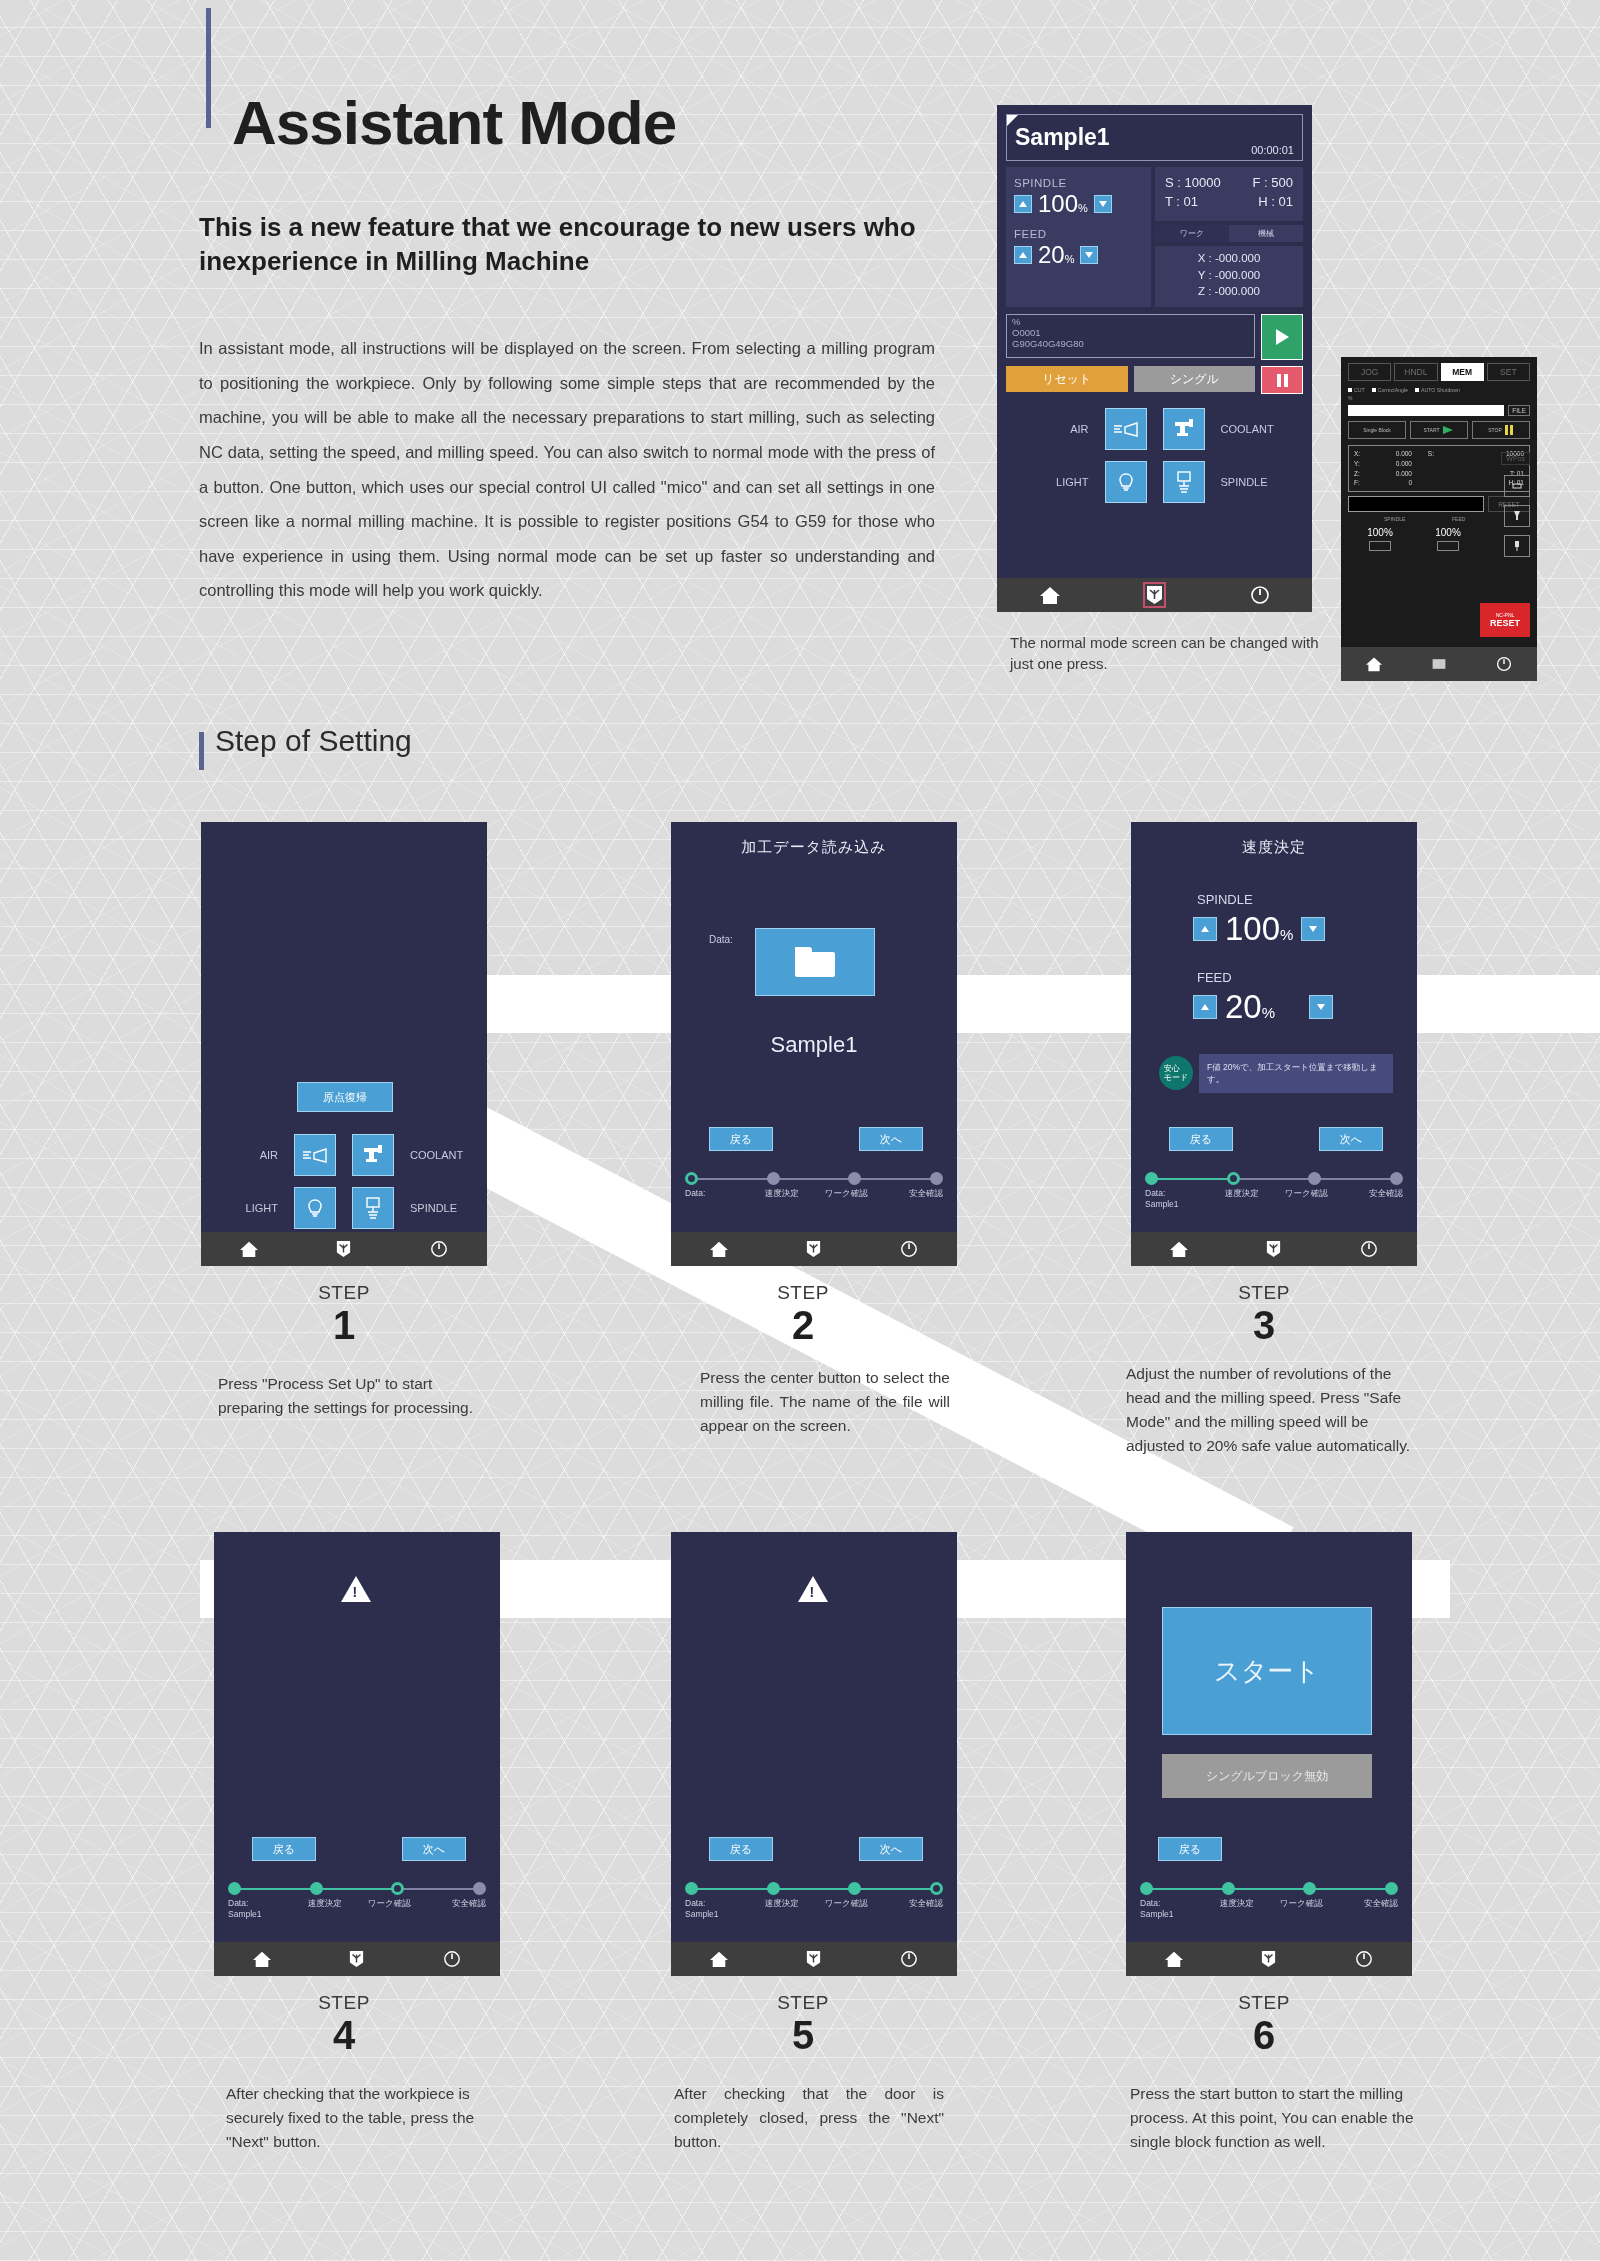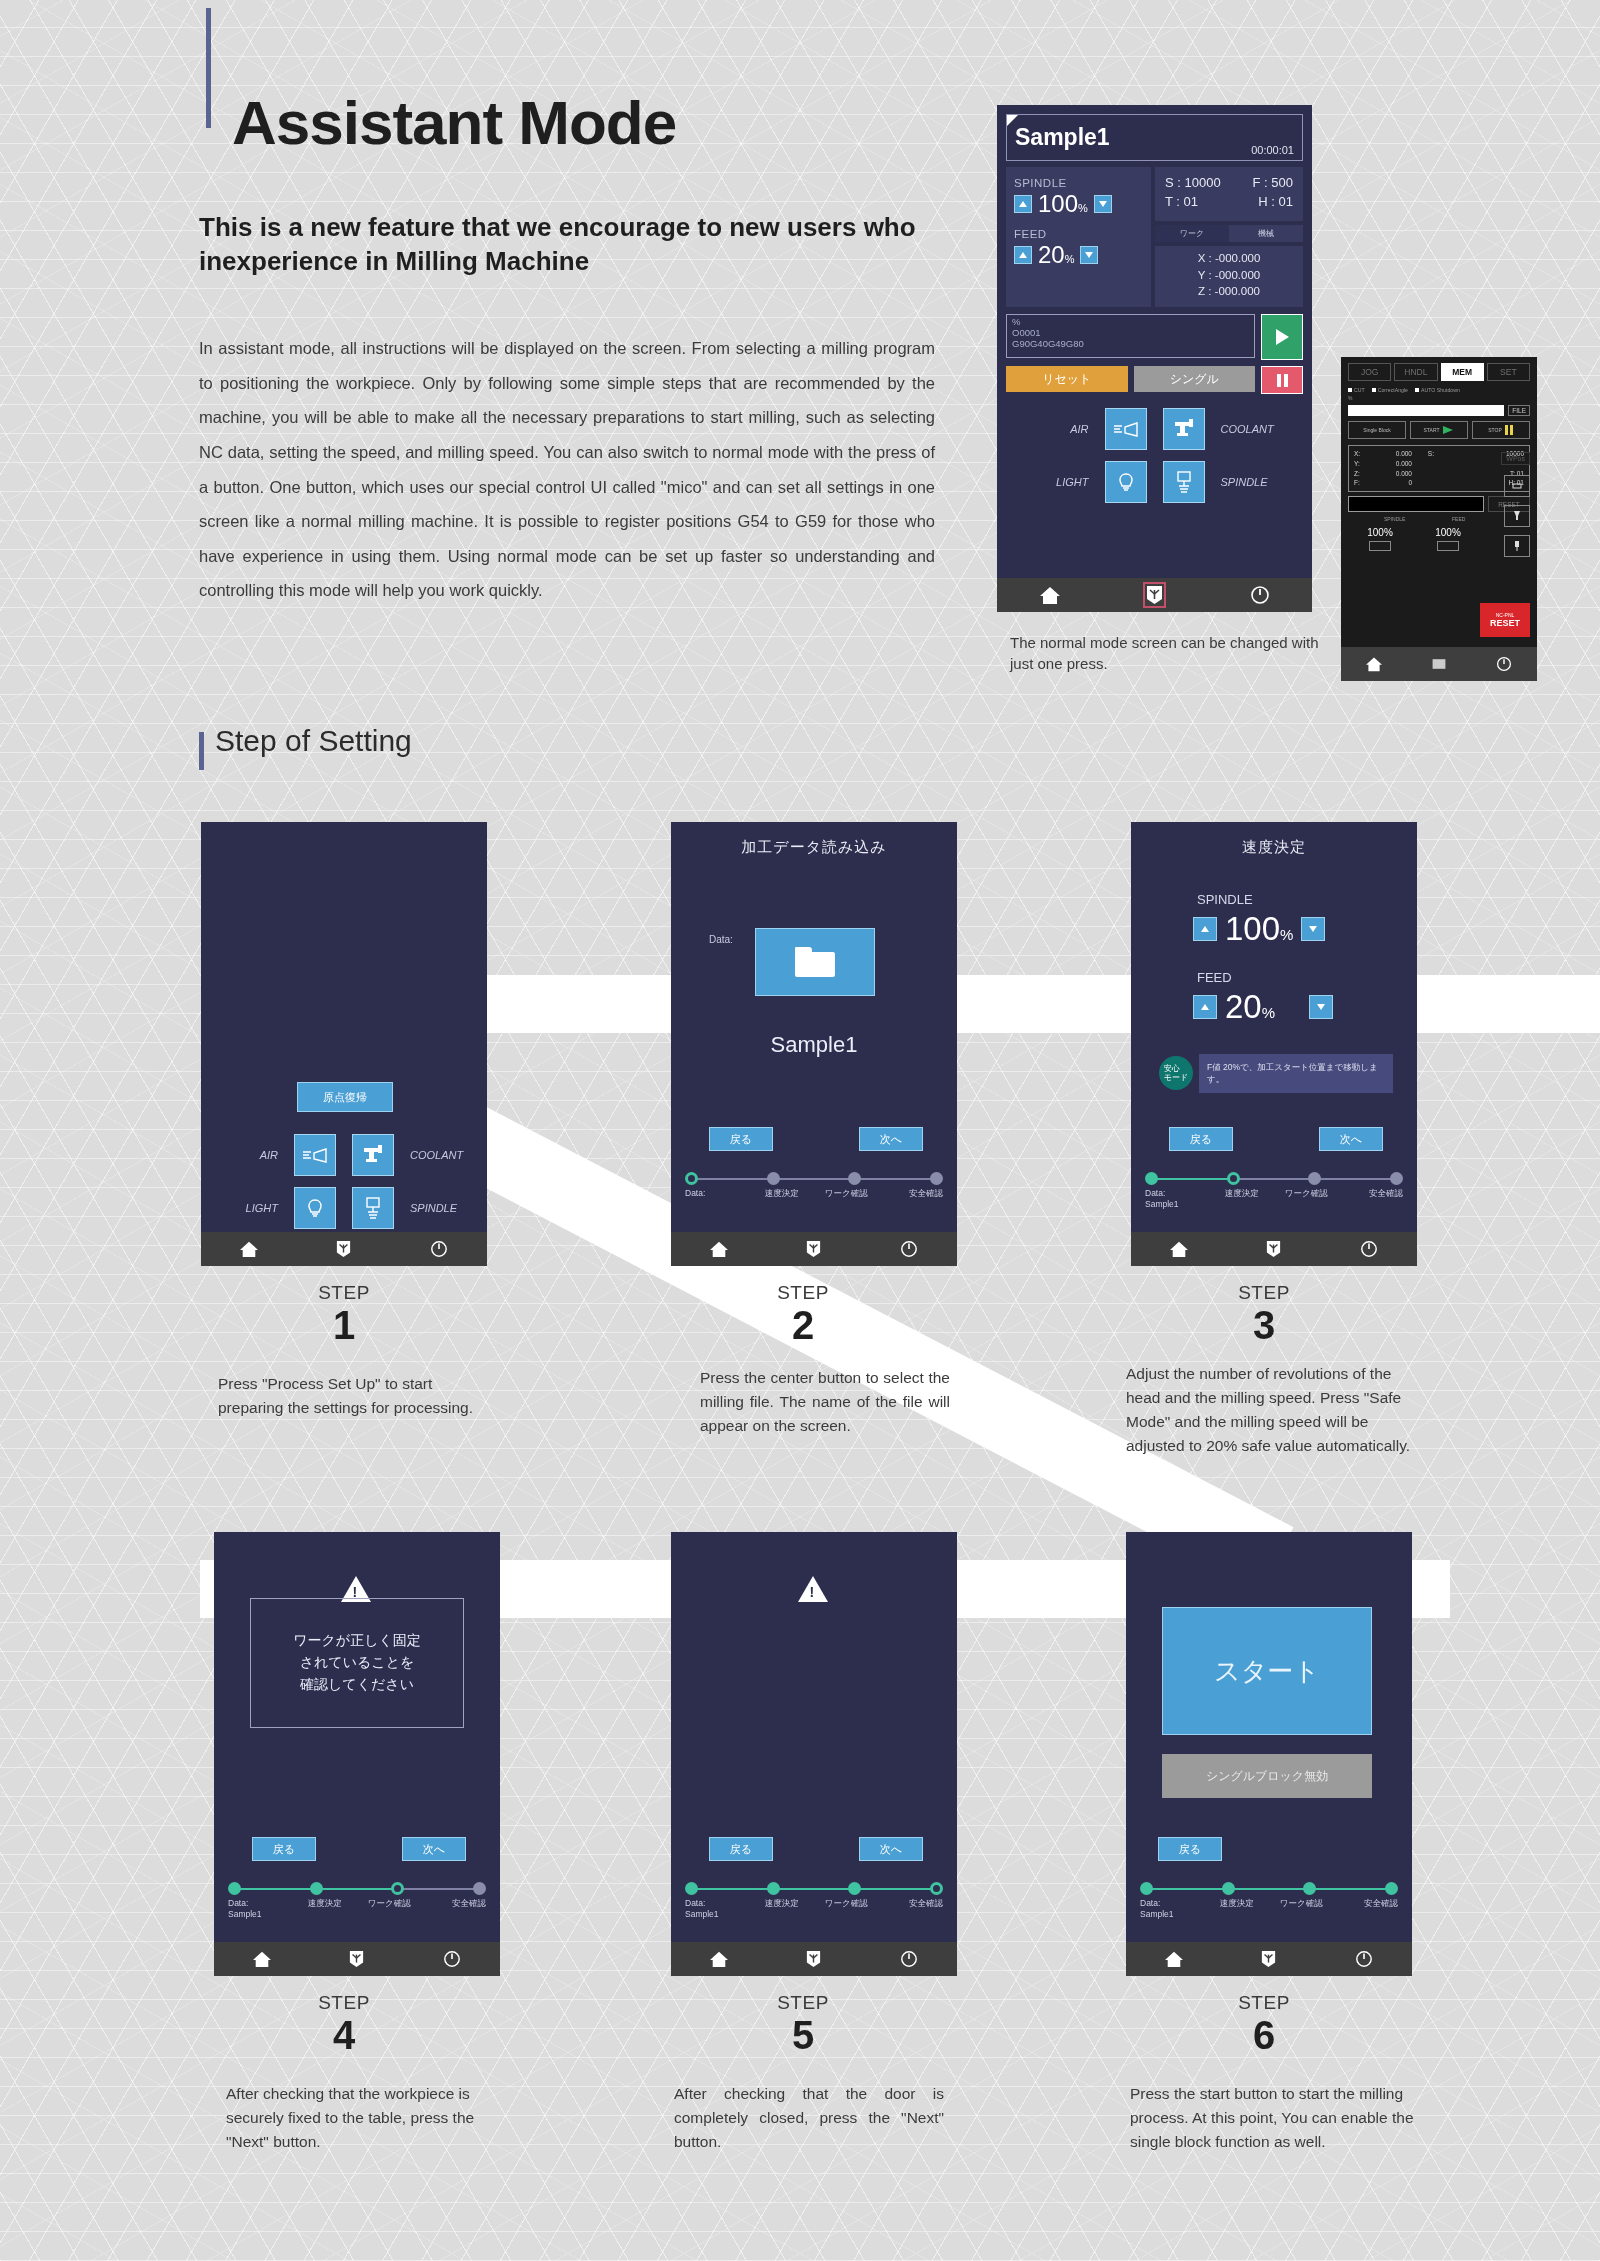--- a/index.html
+++ b/index.html
@@ -79,21 +79,21 @@
   .md-progbox { flex:1; height:44px; border:1px solid #9a9dbd; box-sizing:border-box; padding:2px 5px; color:#a9adc9; font-size:9.5px; line-height:1.15; overflow:hidden; }
   .btn-play { width:40px; height:44px; background:#2fa169; border:1.5px solid #fff; display:flex; align-items:center; justify-content:center; }
   .btn-play i { width:0;height:0;border-top:8px solid transparent;border-bottom:8px solid transparent;border-left:13px solid #fff; }
   .md-actions { display:flex; gap:6px; margin-top:6px; }
   .btn-reset { flex:1; height:26px; background:#e0a13c; display:flex; align-items:center; justify-content:center; color:#fff; font-size:12px; }
   .btn-single { flex:1; height:26px; background:#9b9b9b; display:flex; align-items:center; justify-content:center; color:#fff; font-size:12px; }
   .btn-pause { width:40px; height:26px; background:#e4596b; border:1px solid #fff; display:flex; align-items:center; justify-content:center; gap:3px; }
   .btn-pause span { width:4px; height:13px; background:#fff; display:block; }
 
   .io-grid { margin-top:14px; }
-  .io-row { display:flex; align-items:center; justify-content:center; gap:16px; margin-bottom:11px;font-style:italic; }
+  .io-row { display:flex; align-items:center; justify-content:center; gap:16px; margin-bottom:11px; }
   .io-lbl { color:#c8cbdf; font-size:11px; width:52px; }
   .io-lbl.r { text-align:left; }
   .io-lbl.l { text-align:right; }
   .io-btn { width:40px; height:40px; background:#4a9fd4; border:1px solid #a7d6f0; display:flex; align-items:center; justify-content:center; }
 
   .navbar { position:absolute; left:0; bottom:0; width:100%; height:34px; background:#3e3e3e; display:flex; align-items:center; }
   .navbar > div { flex:1; display:flex; align-items:center; justify-content:center; }
   .nav-sel { outline:2px solid #c2506a; outline-offset:1px; }
 
   .cap { position:absolute; font-size:15px; color:#3b3b3b; line-height:1.42; }
@@ -634,23 +634,20 @@
   </div>
 </div>
 <div class="step-no" style="left:1184px; top:1282px;">
   <div class="k">STEP</div>
     <div class="n">3</div>
 </div>
 <div class="step-cap" style="left:1126px; top:1362px; width:290px;">Adjust the number of revolutions of the head and the milling speed. Press "Safe Mode" and the milling speed will be adjusted to 20% safe value automatically.</div>
 
 <div class="step-screen" style="left:214px; top:1532px; width:286px; height:444px;">
   <div class="warn-tri" style="left:127px; top:44px;"></div>
-  <div class="warnbox" style="position:absolute; left:36px; top:66px; width:214px; height:130px; white-space:pre-line;">ワークが正しく固定
-されていることを
-確認してください</div>
 
   <div class="s-small-btn" style="position:absolute; left:38px; top:305px; width:62px; height:22px;">戻る</div>
   <div class="s-small-btn" style="position:absolute; left:188px; top:305px; width:62px; height:22px;">次へ</div>
 
   <div class="prog" style="top:350px;">
     <div class="line"></div>
     <div class="line done" style="right:auto;width:64%"></div>
     <div class="dots">
       <div class="dot done"></div>
       <div class="dot done"></div>

